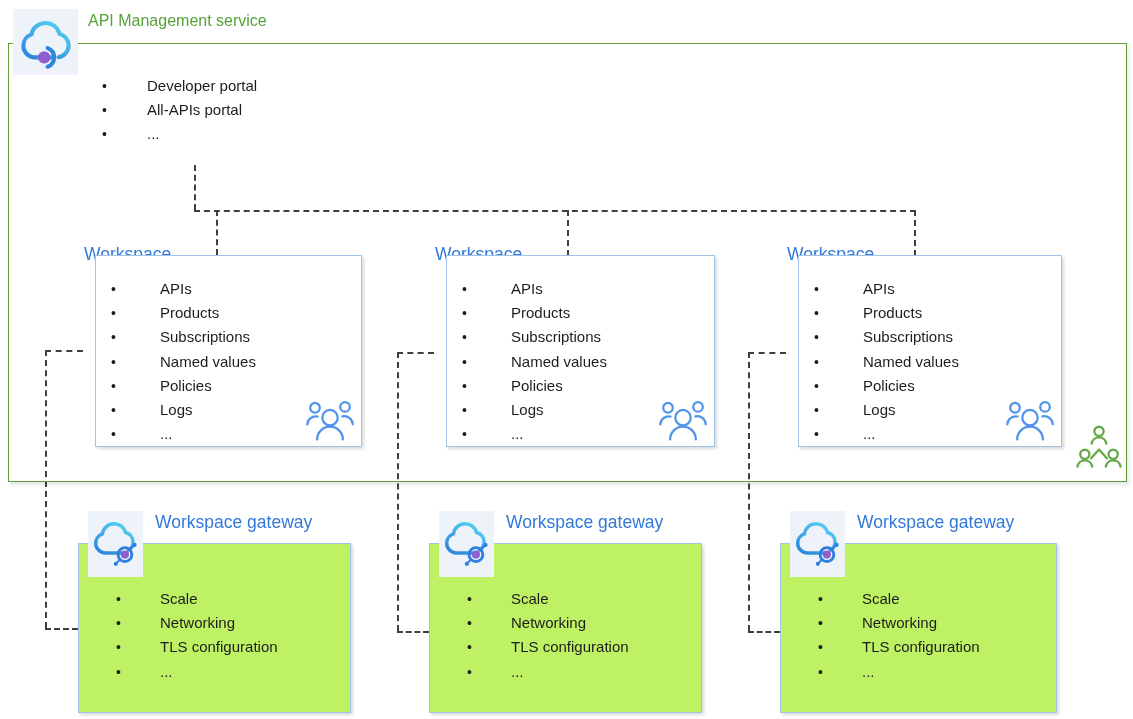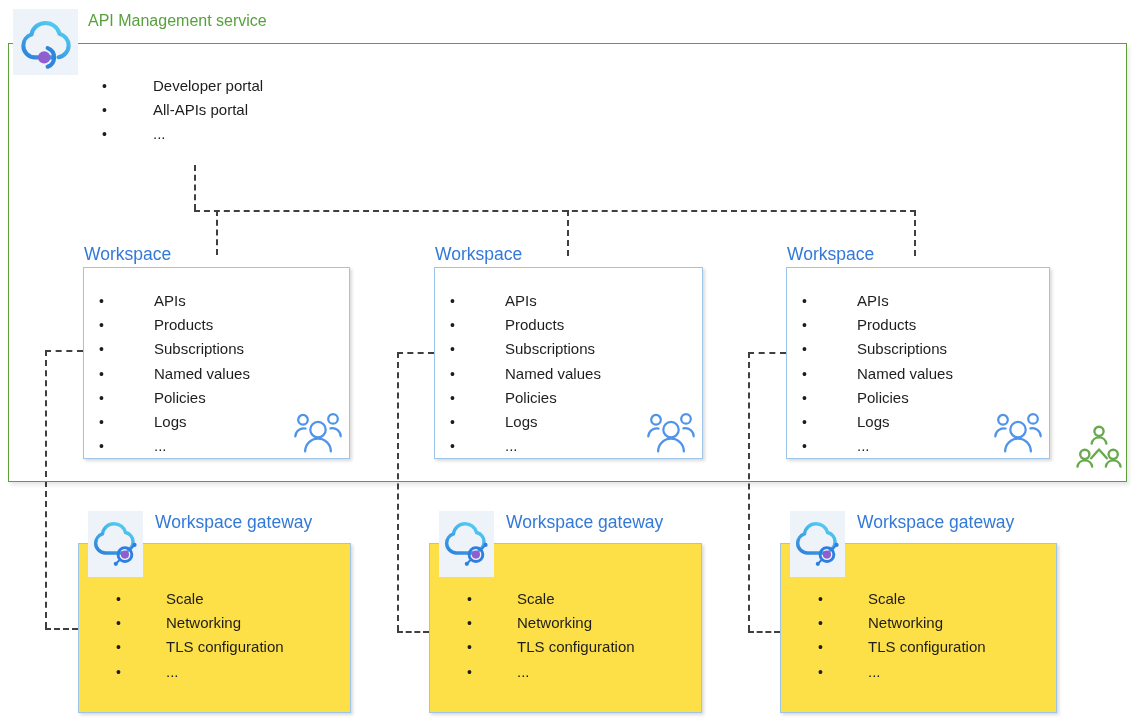--- a/index.html
+++ b/index.html
@@ -17,37 +17,37 @@
     box-shadow:2px 3px 4px rgba(0,0,0,0.10);
   }
   .service-title{
     position:absolute;left:88px;top:12px;font-size:16px;color:#57a13c;
   }
   .icon-tile{
     position:absolute;background:#eef3fa;display:flex;align-items:center;justify-content:center;
   }
   .service-icon-tile{left:13px;top:9px;width:65px;height:66px;z-index:5;}
   
-  .li{display:flex;font-size:15px;color:#1d1d1d;line-height:23.2px;gap:6px;}
+  .li{display:flex;font-size:15px;color:#1d1d1d;line-height:23.2px;}
   .li .bullet{flex:0 0 auto;}
   .li .bullet::before{content:"\2022";font-size:14px;}
   .service-list{position:absolute;left:102px;top:74px;}
   .service-list .bullet{width:45px;}
   
   .ws-box{
-    position:absolute;top:267px;height:190px;background:#ffffff;
-    border:1px solid #9ec5e8;box-shadow:2px 2px 3px rgba(0,0,0,0.15);
+    position:absolute;top:255px;height:190px;background:#ffffff;
+    border:1px solid #9ec5e8;box-shadow:2px 2px 3px rgba(0,0,0,0.15);margin-left:12px;
   }
   .ws-title{position:absolute;top:223px;font-size:17.5px;color:#3379d8;margin-top:21px;}
   .ws-list{position:absolute;left:15px;top:21px;}
   .ws-list .bullet{width:49px;}
   .team-icon{position:absolute;right:7px;bottom:5px;width:48px;height:45px;}
   
   .gw-box{
-    position:absolute;top:543px;height:168px;background:#fde047;
+    position:absolute;top:543px;height:168px;background:#bef264;
     border:1px solid #9ec5e8;box-shadow:2px 2px 3px rgba(0,0,0,0.15);
   }
   .gw-title{position:absolute;left:76px;top:-32px;font-size:17.5px;color:#3379d8;white-space:nowrap;}
   .gw-icon-tile{left:9px;top:-33px;width:55px;height:66px;z-index:5;}
   .gw-list{position:absolute;left:37px;top:43px;}
   .gw-list .bullet{width:44px;}
   
   .org-icon{position:absolute;left:1076px;top:424px;width:46px;height:47px;}
 </style>
 </head>

